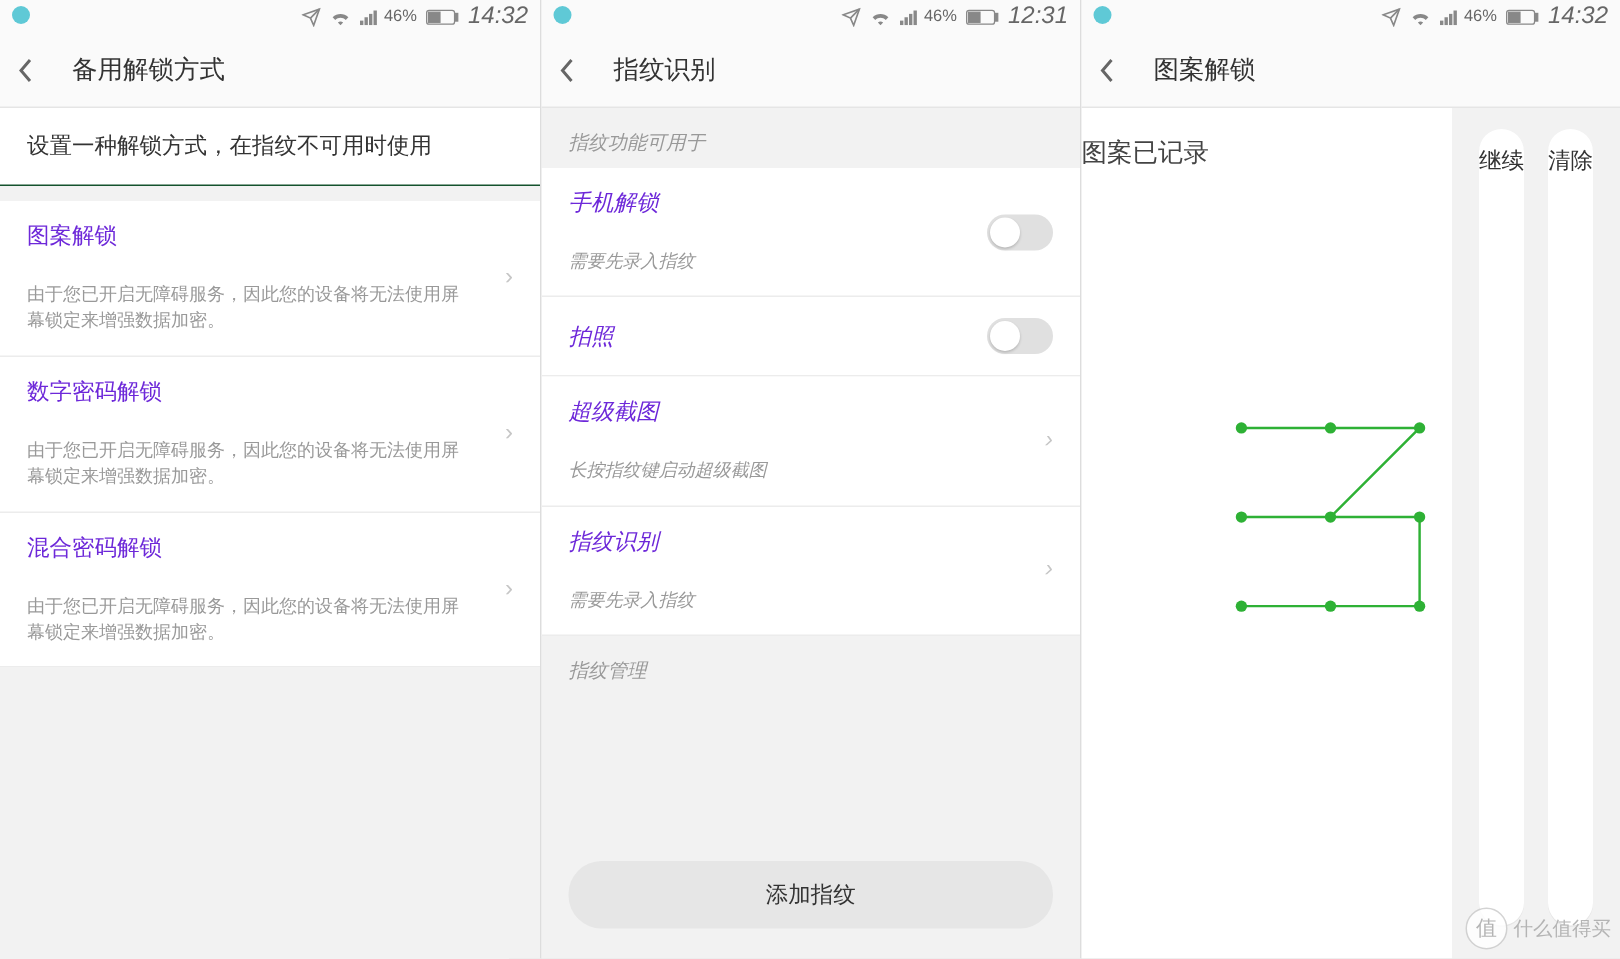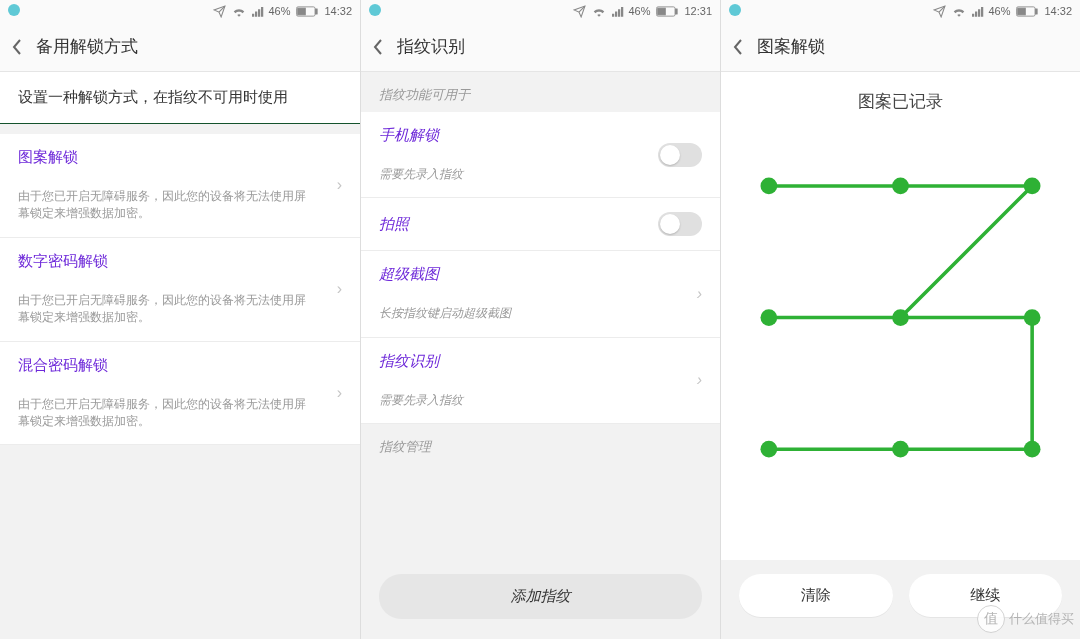--- a/index.html
+++ b/index.html
@@ -28,37 +28,37 @@
     display: flex;
     align-items: center;
     padding: 0 8px;
     font-size: 11px;
     color: #666;
   }
   .status .left { flex: 0 0 auto; }
   .status .spacer { flex: 1; }
   .status .ico { margin-left: 6px; display:inline-flex; align-items:center; }
   .status .batt { font-size: 11px; margin-left: 4px; }
-  .status .time { margin-left: 6px; font-size: 11px; }
+  .status .time { margin-left: 6px; font-size: 16px; font-style: italic; }
   .dot-logo {
     width: 12px; height: 12px; border-radius: 50%;
     background: #5fc9d6; display: inline-block;
   }
 
   
   .titlebar {
     height: 50px;
     background: #fafafa;
     display: flex;
     align-items: center;
     padding: 0 12px;
     border-bottom: 1px solid #e5e5e5;
   }
   .titlebar .back { width: 18px; color:#555; }
-  .titlebar .title { font-size: 17px; color: #333; margin-left: 6px; }
+  .titlebar .title { font-size: 17px; color: #333; margin-left: 18px; }
 
   
   .content { flex: 1; overflow: hidden; background:#f2f2f2; }
 
   
   .section-head {
     padding: 16px 18px;
     font-size: 15px;
     color: #333;
     background: #fff;
@@ -88,21 +88,20 @@
   .row .toggle::after {
     content:""; position:absolute; width:20px; height:20px;
     border-radius:50%; background:#fff; top:2px; left:2px;
     box-shadow: 0 1px 2px rgba(0,0,0,.2);
   }
 
   
   .bottom-btn-wrap {
     padding: 12px 18px 20px;
     background: transparent;
-    font-style: italic;
   }
   .pill-btn {
     background: #e6e6e6;
     color: #333;
     font-size: 15px;
     text-align: center;
     padding: 13px 0;
     border-radius: 22px;
   }
 
@@ -147,21 +146,21 @@
     display: flex; align-items: center;
     font-size: 13px; color: #aaa;
     opacity: .85;
   }
   .watermark .wm-circle {
     width: 28px; height:28px; border-radius:50%;
     border:1px solid #ccc; display:flex; align-items:center; justify-content:center;
     font-size:14px; color:#aaa; margin-right:4px; background:#fff;
   }
 
-  .screen3-content { display:flex; flex-direction:column; height:100%; }
+  .screen3-content { display:flex; flex-direction:row; height:100%; }
 
   svg { display:block; }
 </style>
 </head>
 <body>
 
 <div class="phone">
   <div class="status">
     <span class="left"><span class="dot-logo"></span></span>
     <span class="spacer"></span>
@@ -376,22 +375,22 @@
           <circle cx="40" cy="150" r="7" fill="#2eb135"></circle>
           <circle cx="150" cy="150" r="7" fill="#2eb135"></circle>
           <circle cx="260" cy="150" r="7" fill="#2eb135"></circle>
           <circle cx="40" cy="260" r="7" fill="#2eb135"></circle>
           <circle cx="150" cy="260" r="7" fill="#2eb135"></circle>
           <circle cx="260" cy="260" r="7" fill="#2eb135"></circle>
         </svg>
     </div>
 
     <div class="btn-row">
+      <div class="btn-half">继续</div>
       <div class="btn-half">清除</div>
-      <div class="btn-half">继续</div>
     </div>
   </div>
 
   <div class="watermark">
     <span class="wm-circle">值</span>
     <span>什么值得买</span>
   </div>
 </div>
 
 </body></html>

